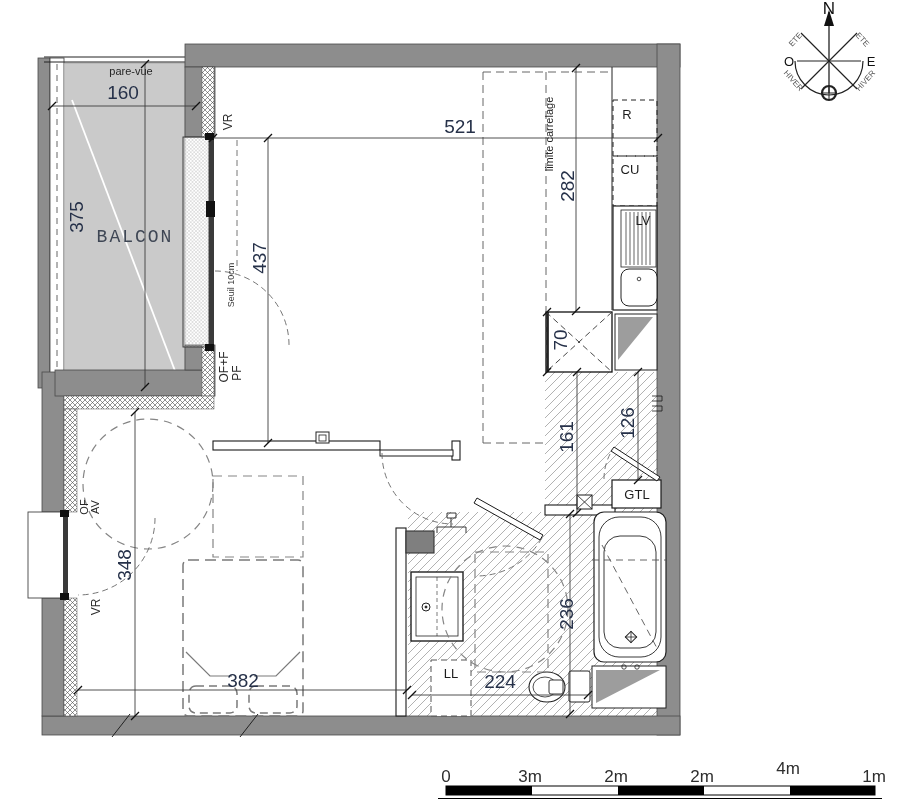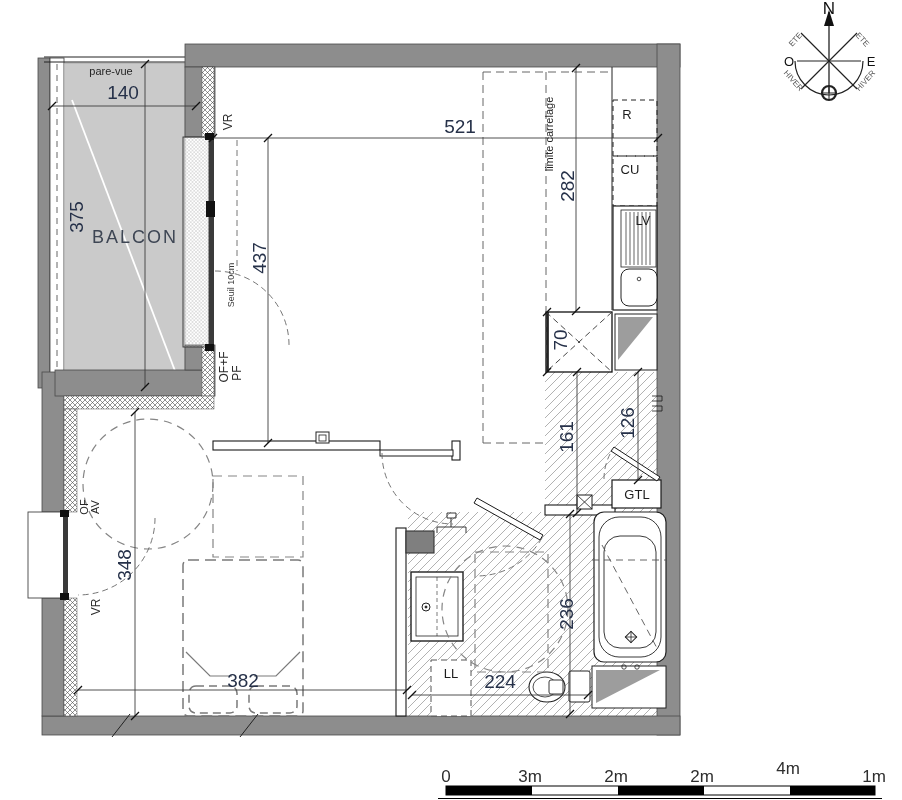--- a/index.html
+++ b/index.html
@@ -9,21 +9,21 @@
   .lbl{position:absolute;color:#1d1d1d;white-space:nowrap;line-height:1;
        transform:translate(-50%,-50%);font-family:"Liberation Sans",sans-serif;}
   .v{transform:translate(-50%,-50%) rotate(-90deg);}
   .r45{transform:translate(-50%,-50%) rotate(48deg);}
   .rm45{transform:translate(-50%,-50%) rotate(-48deg);}
   .dim{font-size:19px;color:#263149;}
   .sm{font-size:11px;color:#262626;}
   .s12{font-size:12px;color:#2a2a2a;}
   .md{font-size:13px;color:#1d1d1d;}
   .tn{font-size:9px;color:#3a3a3a;}
-  .balcon{font-size:18px;letter-spacing:2px;color:#3e4654;}
+  .balcon{font-size:18px;letter-spacing:2px;color:#3e4654;font-family:Liberation Mono, monospace;}
   .comp-n{font-size:17px;color:#111;}
   .comp{font-size:13px;color:#111;}
   .se{font-size:8px;color:#555;}
   .scale{font-size:17px;color:#2e2e2e;}
 </style>
 </head>
 <body>
 
 <div id="stage">
 
@@ -222,22 +222,22 @@
 
   <g>
     <rect x="446" y="786" width="429" height="9" fill="#fff" stroke="#000" stroke-width="1"></rect>
     <rect x="446" y="786" width="86" height="9" fill="#000"></rect>
     <rect x="618" y="786" width="86" height="9" fill="#000"></rect>
     <rect x="790" y="786" width="85" height="9" fill="#000"></rect>
     <path d="M438,798.5 H882" stroke="#000" stroke-width="1.2"></path>
   </g>
 </svg>
 
-<div class="lbl sm" style="left:111px;top:71px">pare-vue</div>
-<div class="lbl dim" style="left:123px;top:92px">140</div>
+<div class="lbl sm" style="left:131px;top:71px">pare-vue</div>
+<div class="lbl dim" style="left:123px;top:92px">160</div>
 <div class="lbl dim v" style="left:76px;top:217px">375</div>
 <div class="lbl balcon" style="left:135px;top:237px">BALCON</div>
 <div class="lbl s12 v" style="left:228px;top:122px">VR</div>
 <div class="lbl tn v" style="left:231px;top:285px">Seuil 10cm</div>
 <div class="lbl s12 v" style="left:224px;top:367px">OF+F</div>
 <div class="lbl s12 v" style="left:237px;top:373px">PF</div>
 <div class="lbl dim" style="left:460px;top:126px">521</div>
 <div class="lbl dim v" style="left:259px;top:258px">437</div>
 <div class="lbl sm v" style="left:549px;top:134px">limite carrelage</div>
 <div class="lbl dim v" style="left:567px;top:186px">282</div>

